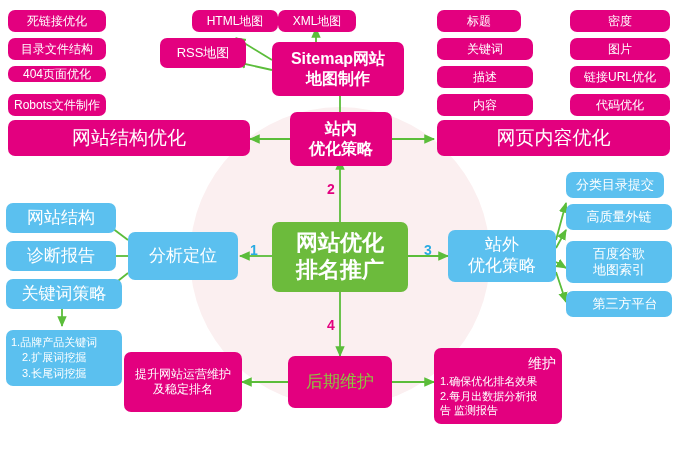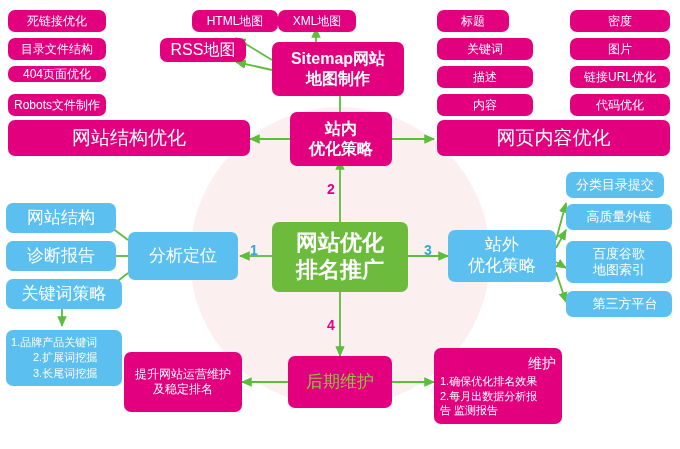--- a/index.html
+++ b/index.html
@@ -39,21 +39,21 @@
     font-size:14px;font-weight:bold;
     line-height:1;
   }
   .lbl.magenta{color:#e3007f;}
   .lbl.cyan{color:#29abe2;}
 
   .txt-green{color:#8cc63f;}
 
   .list{
     justify-content:flex-start;
-    text-align:right;
+    text-align:center;
     padding:4px 5px;
     line-height:1.38;
   }
   .list-center{
     flex-direction:column;
     justify-content:center;
     align-items:stretch;
     text-align:left;
     padding:3px 6px;
     line-height:1.32;
@@ -111,30 +111,30 @@
   <div class="lbl cyan" style="left:424px;top:243px;">3</div>
   <div class="lbl magenta" style="left:327px;top:318px;">4</div>
 
   <div class="node pink" style="left:290px;top:112px;width:102px;height:54px;font-size:16px;font-weight:bold;">站内
 优化策略</div>
 
   <div class="node pink" style="left:272px;top:42px;width:132px;height:54px;font-size:16px;font-weight:bold;">Sitemap网站
 地图制作</div>
 
   <div class="node pink" style="left:160px;top:10px;width:86px;height:22px;font-size:12px;margin-left:32px;">HTML地图</div>
-  <div class="node pink" style="left:160px;top:38px;width:86px;height:24px;font-size:16px;">RSS地图</div>
+  <div class="node pink" style="left:160px;top:38px;width:86px;height:30px;font-size:13px;">RSS地图</div>
   <div class="node pink" style="left:278px;top:10px;width:78px;height:22px;font-size:12px;">XML地图</div>
 
   <div class="node pink" style="left:8px;top:10px;width:98px;height:22px;font-size:12px;">死链接优化</div>
   <div class="node pink" style="left:8px;top:38px;width:98px;height:22px;font-size:12px;">目录文件结构</div>
   <div class="node pink" style="left:8px;top:66px;width:98px;height:16px;font-size:12px;">404页面优化</div>
   <div class="node pink" style="left:8px;top:94px;width:98px;height:22px;font-size:12px;">Robots文件制作</div>
   <div class="node pink" style="left:8px;top:120px;width:242px;height:36px;font-size:19px;">网站结构优化</div>
 
-  <div class="node pink" style="left:437px;top:10px;width:72px;height:22px;font-size:12px;">标题</div>
+  <div class="node pink" style="left:437px;top:10px;width:84px;height:22px;font-size:12px;">标题</div>
   <div class="node pink" style="left:437px;top:38px;width:96px;height:22px;font-size:12px;">关键词</div>
   <div class="node pink" style="left:437px;top:66px;width:96px;height:22px;font-size:12px;">描述</div>
   <div class="node pink" style="left:437px;top:94px;width:96px;height:22px;font-size:12px;">内容</div>
 
   <div class="node pink" style="left:570px;top:10px;width:100px;height:22px;font-size:12px;">密度</div>
   <div class="node pink" style="left:570px;top:38px;width:100px;height:22px;font-size:12px;">图片</div>
   <div class="node pink" style="left:570px;top:66px;width:100px;height:22px;font-size:12px;">链接URL优化</div>
   <div class="node pink" style="left:570px;top:94px;width:100px;height:22px;font-size:12px;">代码优化</div>
 
   <div class="node pink" style="left:437px;top:120px;width:233px;height:36px;font-size:19px;">网页内容优化</div>

